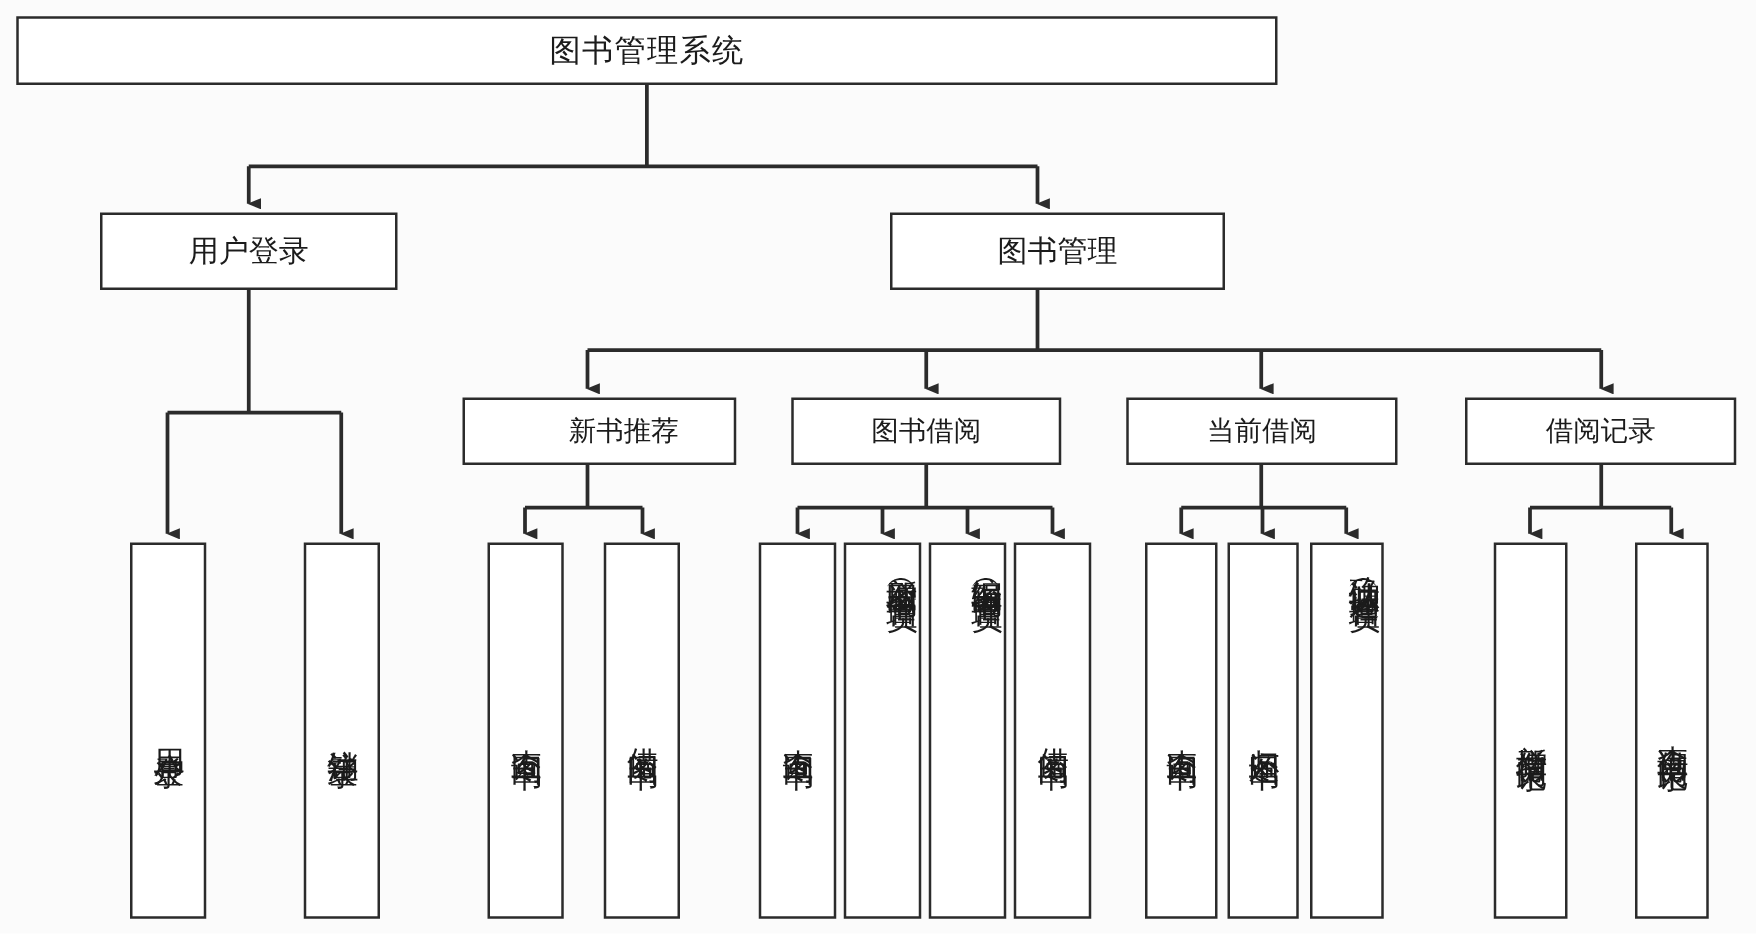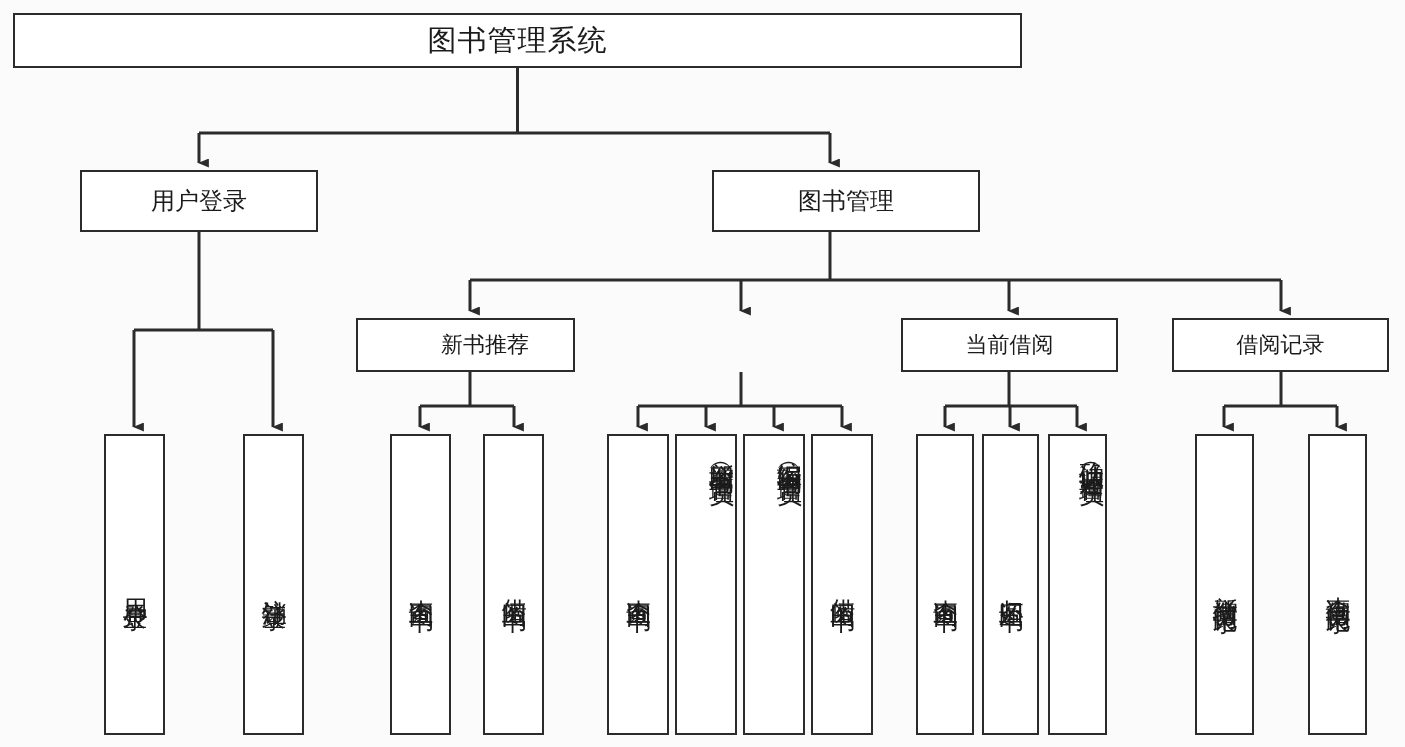--- a/index.html
+++ b/index.html
@@ -31,21 +31,21 @@
     box-sizing: border-box;
     background: #ffffff;
     border: 2.5px solid #2b2b2b;
     display: flex;
     align-items: center;
     justify-content: center;
     color: #1b1b1b;
     z-index: 2;
   }
   .node.h {
-    font-size: 29px;
+    font-size: 25px;
     letter-spacing: 1px;
     line-height: 1.1;
   }
   .node.lvl1 { font-size: 24px; }
   .node.lvl2 { font-size: 22px; }
   
   .node.v {
     writing-mode: vertical-rl;
     text-orientation: upright;
     font-size: 25px;
@@ -130,21 +130,22 @@
       <path d="M1224,406 L1224,427" marker-end="url(#arrow)"></path>
       <path d="M1337,406 L1337,427" marker-end="url(#arrow)"></path>
     </g>
   </svg>
 
   <div class="node h" style="left:13px; top:13px; width:1009px; height:55px;">图书管理系统</div>
 
   <div class="node lvl1" style="left:80px; top:170px; width:238px; height:62px;">用户登录</div>
   <div class="node lvl1" style="left:712px; top:170px; width:268px; height:62px;">图书管理</div>
 
-  <div class="node lvl2" style="left:356px; top:318px; width:219px; height:54px;padding-left:39px;">新书推荐</div>
+  <div class="node lvl2" style="left:370px; top:318px; width:219px; height:54px;padding-left:39px;">新书推荐</div>
+  <div class="node lvl2" style="left:633px; top:318px; width:216px; height:54px;">图书借阅</div>
   <div class="node lvl2" style="left:901px; top:318px; width:217px; height:54px;">当前借阅</div>
   <div class="node lvl2" style="left:1172px; top:318px; width:217px; height:54px;">借阅记录</div>
 
   <div class="node v" style="left:104px; top:434px; width:61px; height:301px;">用户登录</div>
   <div class="node v" style="left:243px; top:434px; width:61px; height:301px;">注销登录</div>
 
   <div class="node v" style="left:390px; top:434px; width:61px; height:301px;">查询图书</div>
   <div class="node v" style="left:483px; top:434px; width:61px; height:301px;">借阅图书</div>
 
   <div class="node v" style="left:607px; top:434px; width:62px; height:301px;">查询图书</div>

